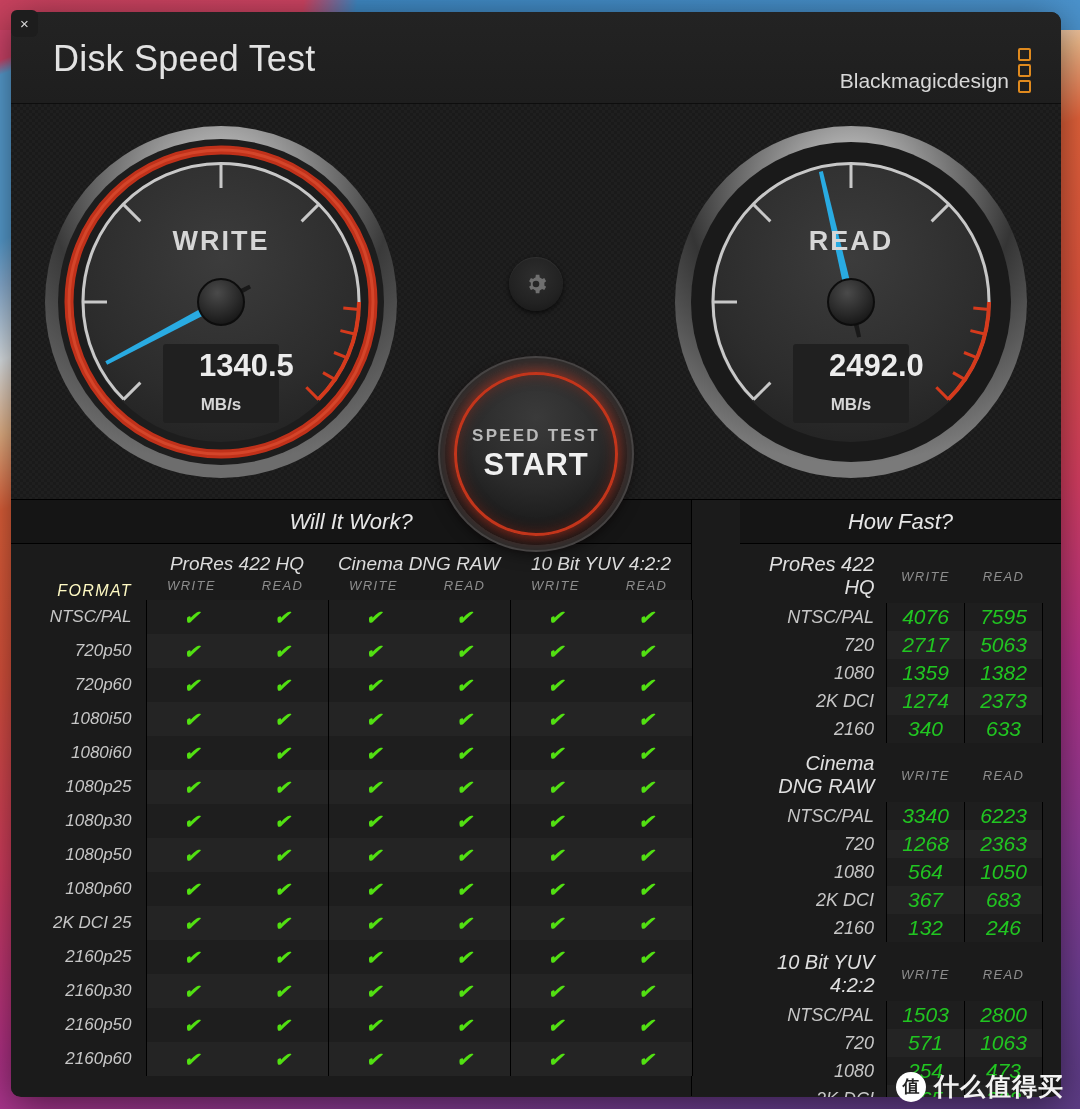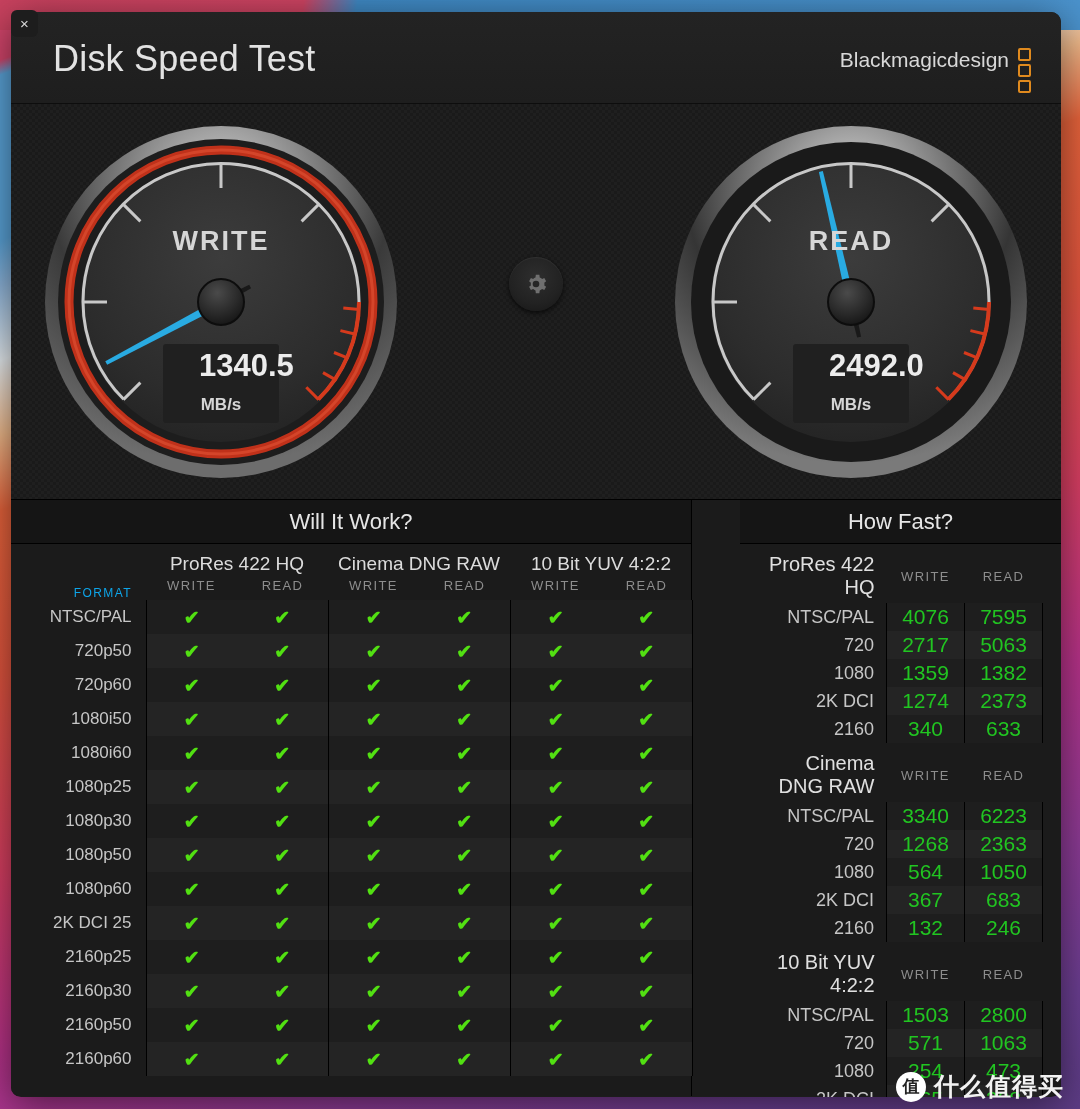--- a/index.html
+++ b/index.html
@@ -77,21 +77,21 @@
     left: 42px; top: 26px;
     font-size: 36px;
     font-weight: 300;
     color: #e2e2e2;
     letter-spacing: .2px;
   }
   #brand {
     position: absolute;
     right: 30px; top: 36px;
     display: flex;
-    align-items: flex-start;
+    align-items: flex-end;
     gap: 9px;
   }
   #brand-text {
     font-size: 21px;
     font-weight: 300;
     color: #d8d8d8;
   }
   #brand-mark { display: flex; flex-direction: column; gap: 3px; }
   #brand-mark i {
     display: block;
@@ -200,20 +200,21 @@
     letter-spacing: .8px;
     color: #f0f0f0;
     margin-top: 1px;
   }
 
   
   #panels {
     display: flex;
     height: 596px;
     background: #1b1b1b;
+    font-style: italic;
   }
   #panel-left  { width: 681px; border-right: 1px solid #000; }
   #panel-right { flex: 1; padding-left: 48px; }
 
   .panel-head {
     height: 44px;
     line-height: 44px;
     text-align: center;
     font-size: 22px;
     font-weight: 400;
@@ -234,22 +235,22 @@
     text-align: center;
   }
   #wiw-table th.subhead {
     font-size: 13px; font-weight: 400;
     color: #8d8d8d;
     letter-spacing: 1.4px;
     padding: 2px 0 7px;
     text-align: center;
   }
   #wiw-table th.format-head {
-    font-size: 12px; font-weight: 400;
-    color: #0ea5e9;
+    font-size: 16px; font-weight: 400;
+    color: #fef9c3;
     letter-spacing: 1.4px;
     text-align: right;
     padding-right: 14px;
     vertical-align: bottom;
   }
   #wiw-table td.fmt {
     font-size: 17px;
     color: #c6c6c6;
     text-align: right;
     padding-right: 14px;
@@ -403,20 +404,24 @@
         </div>
       </div>
 
       <div id="settings-btn">
         <svg width="22" height="22" viewBox="0 0 24 24">
           <path fill="#6f6f6f" d="M12 8a4 4 0 1 0 0 8 4 4 0 0 0 0-8zm9.2 4a7.6 7.6 0 0 0-.15-1.5l2-1.55-2-3.45-2.4.95a7.4 7.4 0 0 0-2.6-1.5L15.7 2h-3.9l-.35 2.95a7.4 7.4 0 0 0-2.6 1.5l-2.4-.95-2 3.45 2 1.55a7.6 7.6 0 0 0 0 3l-2 1.55 2 3.45 2.4-.95a7.4 7.4 0 0 0 2.6 1.5L11.8 22h3.9l.35-2.95a7.4 7.4 0 0 0 2.6-1.5l2.4.95 2-3.45-2-1.55c.1-.49.15-.99.15-1.5z"></path>
           <circle cx="12" cy="12" r="3.6" fill="#262626"></circle>
         </svg>
       </div>
 
+      <div id="start-btn">
+        <div id="start-top">SPEED TEST</div>
+        <div id="start-main">START</div>
+      </div>
 
       <div class="gauge" id="gauge-read">
         <svg class="gauge-svg" width="360" height="360" viewBox="0 0 360 360">
           <defs>
             <radialGradient id="bezelR" cx="50%" cy="18%" r="78%">
               <stop offset="0%" stop-color="#dcdcdc"></stop>
               <stop offset="28%" stop-color="#8d8d8d"></stop>
               <stop offset="60%" stop-color="#353535"></stop>
               <stop offset="100%" stop-color="#7a7a7a"></stop>
             </radialGradient>

